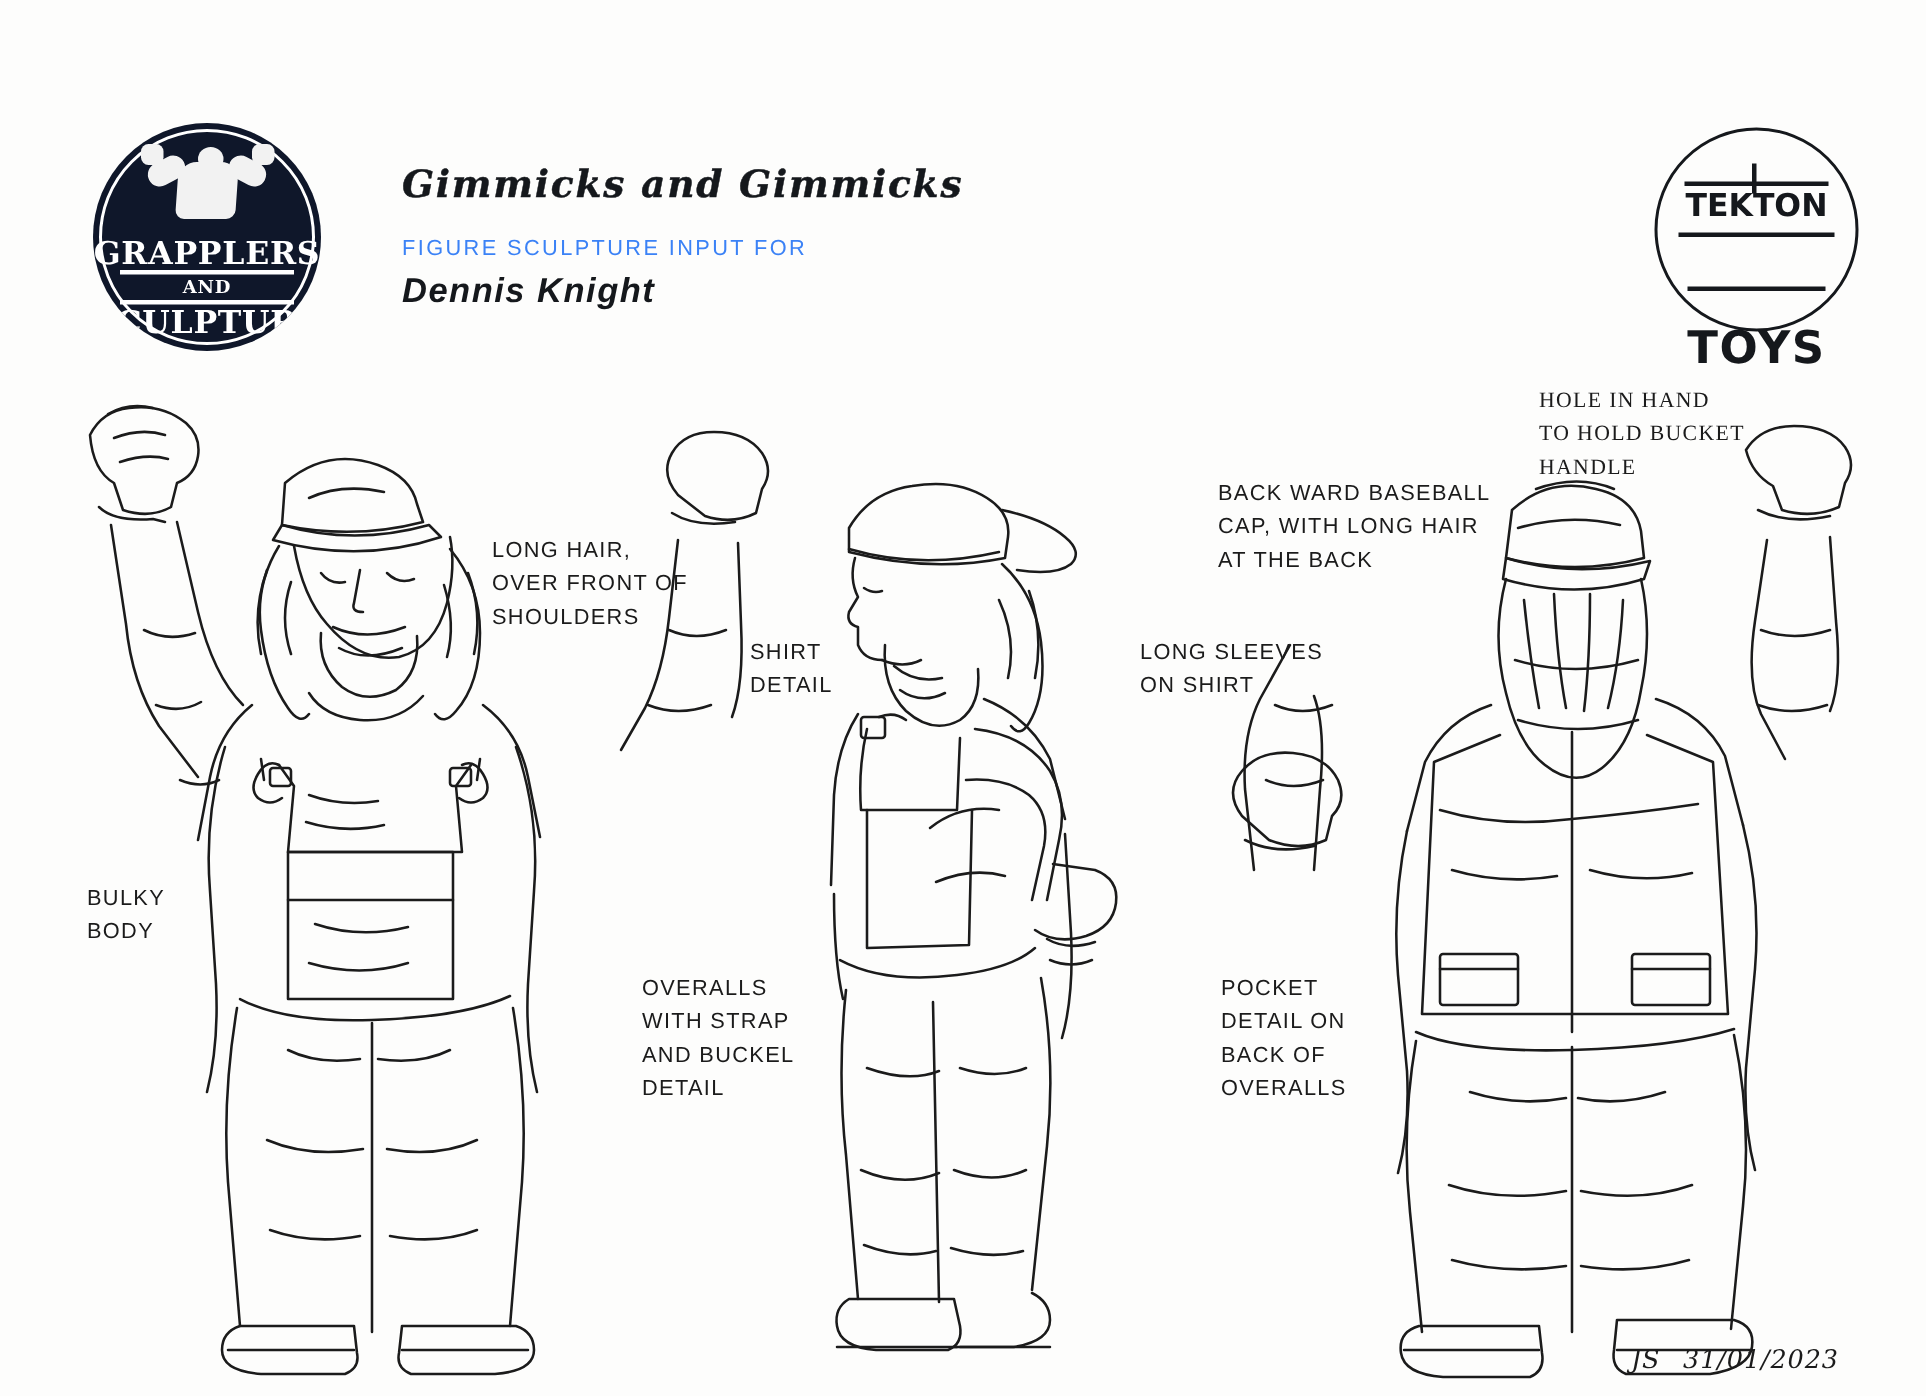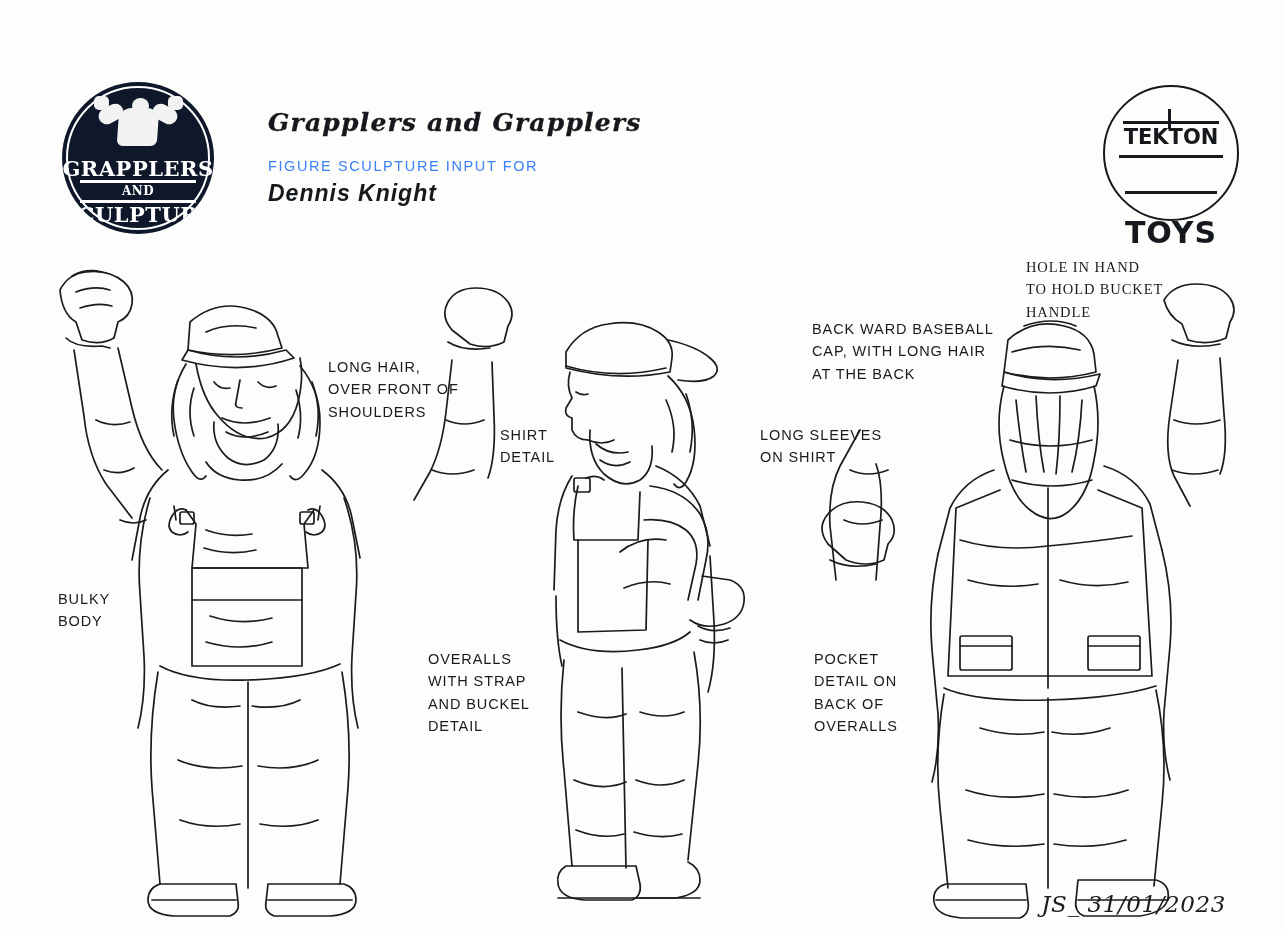--- a/index.html
+++ b/index.html
@@ -179,21 +179,21 @@
     white-space: pre-line;
     font-family: "Liberation Sans", sans-serif;
   }
 
   .signature {
     position: absolute;
     right: 58px;
     bottom: 14px;
     font-family: "DejaVu Serif", serif;
     font-style: italic;
-    font-size: 23px;
+    font-size: 17px;
     letter-spacing: 0.6px;
     color: #1b1b1b;
   }
 
   
   .figures {
     position: absolute;
     left: 0; top: 0;
     width: 1284px;
     height: 931px;
@@ -217,21 +217,21 @@
       <div class="head"></div>
     </div>
     <div class="logo-rule r1"></div>
     <div class="logo-rule r2"></div>
     <div class="logo-text l1">GRAPPLERS</div>
     <div class="logo-text l2">AND</div>
     <div class="logo-text l3">SCULPTURE</div>
   </div>
 
   <div class="title-block">
-    <div class="title-main">Grapplers and Grapplers</div>
+    <div class="title-main">Gimmicks and Gimmicks</div>
     <div class="title-sub">FIGURE SCULPTURE INPUT FOR</div>
     <div class="title-name">Dennis Knight</div>
   </div>
 
   <div class="tekton">
     <div class="bar v1"></div>
     <div class="bar h1"></div>
     <div class="tek-row a">TEKTON</div>
     <div class="bar h2"></div>
     <div class="tek-row b">TOYS</div>

